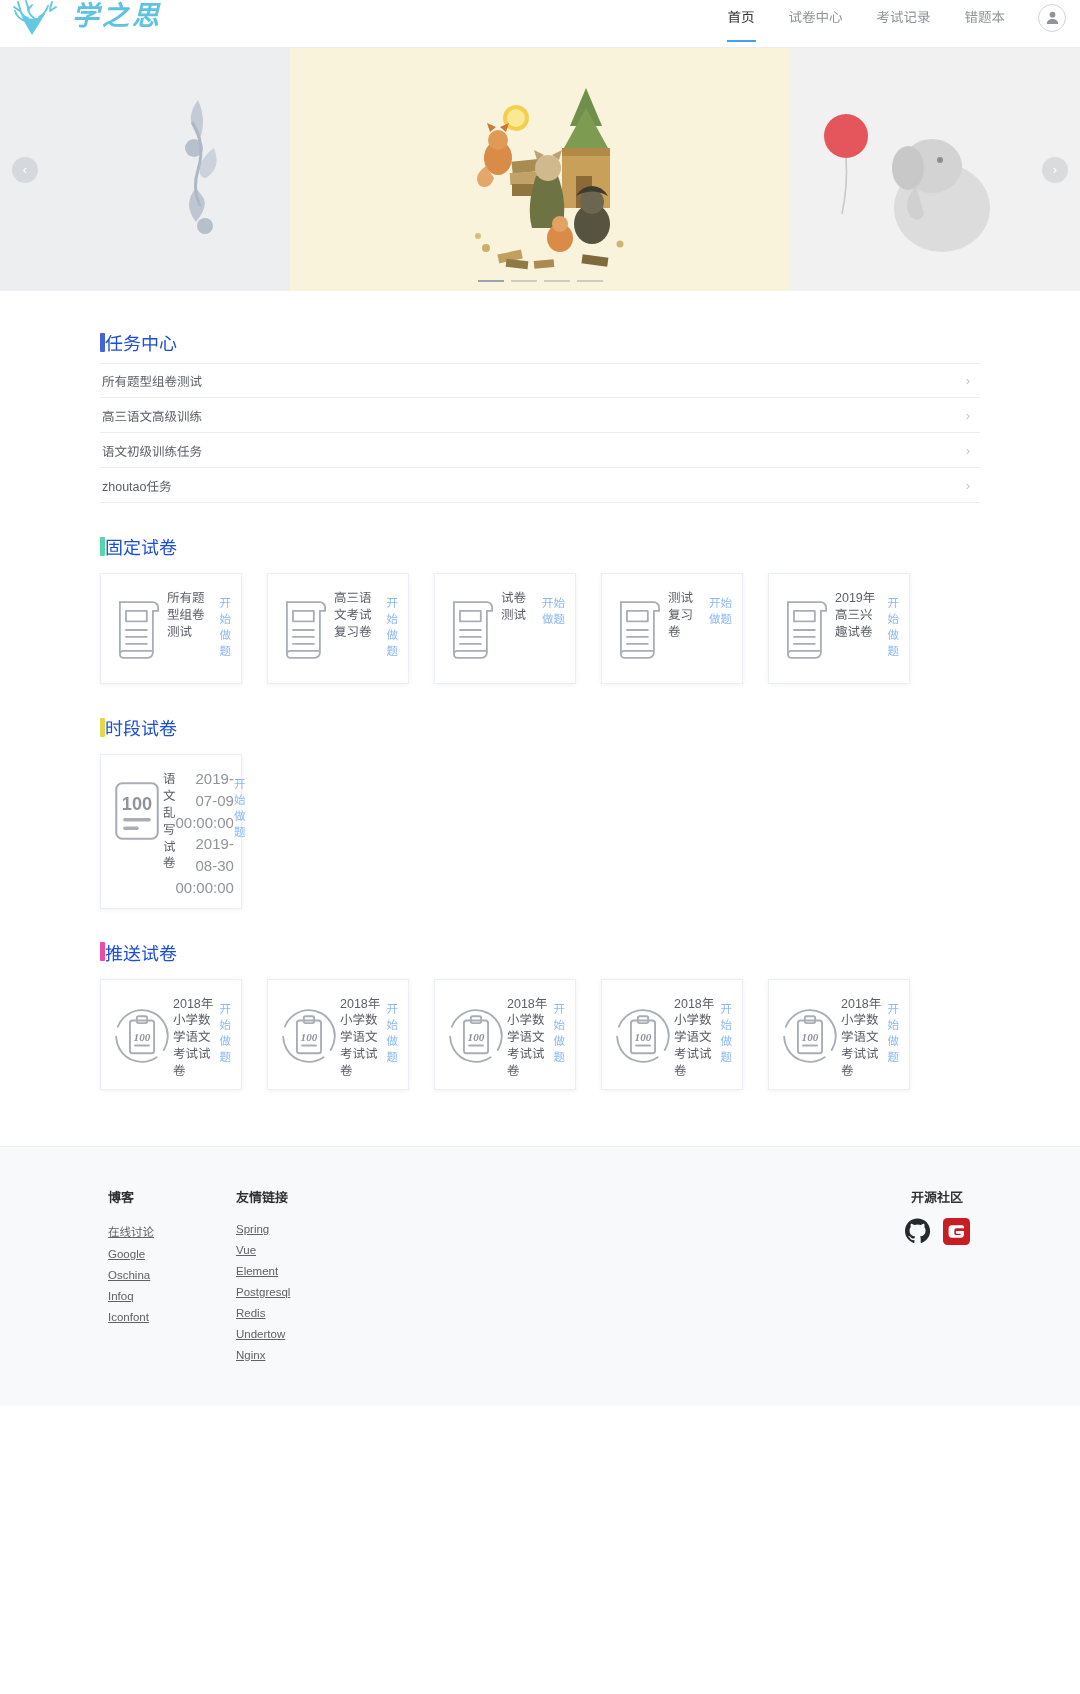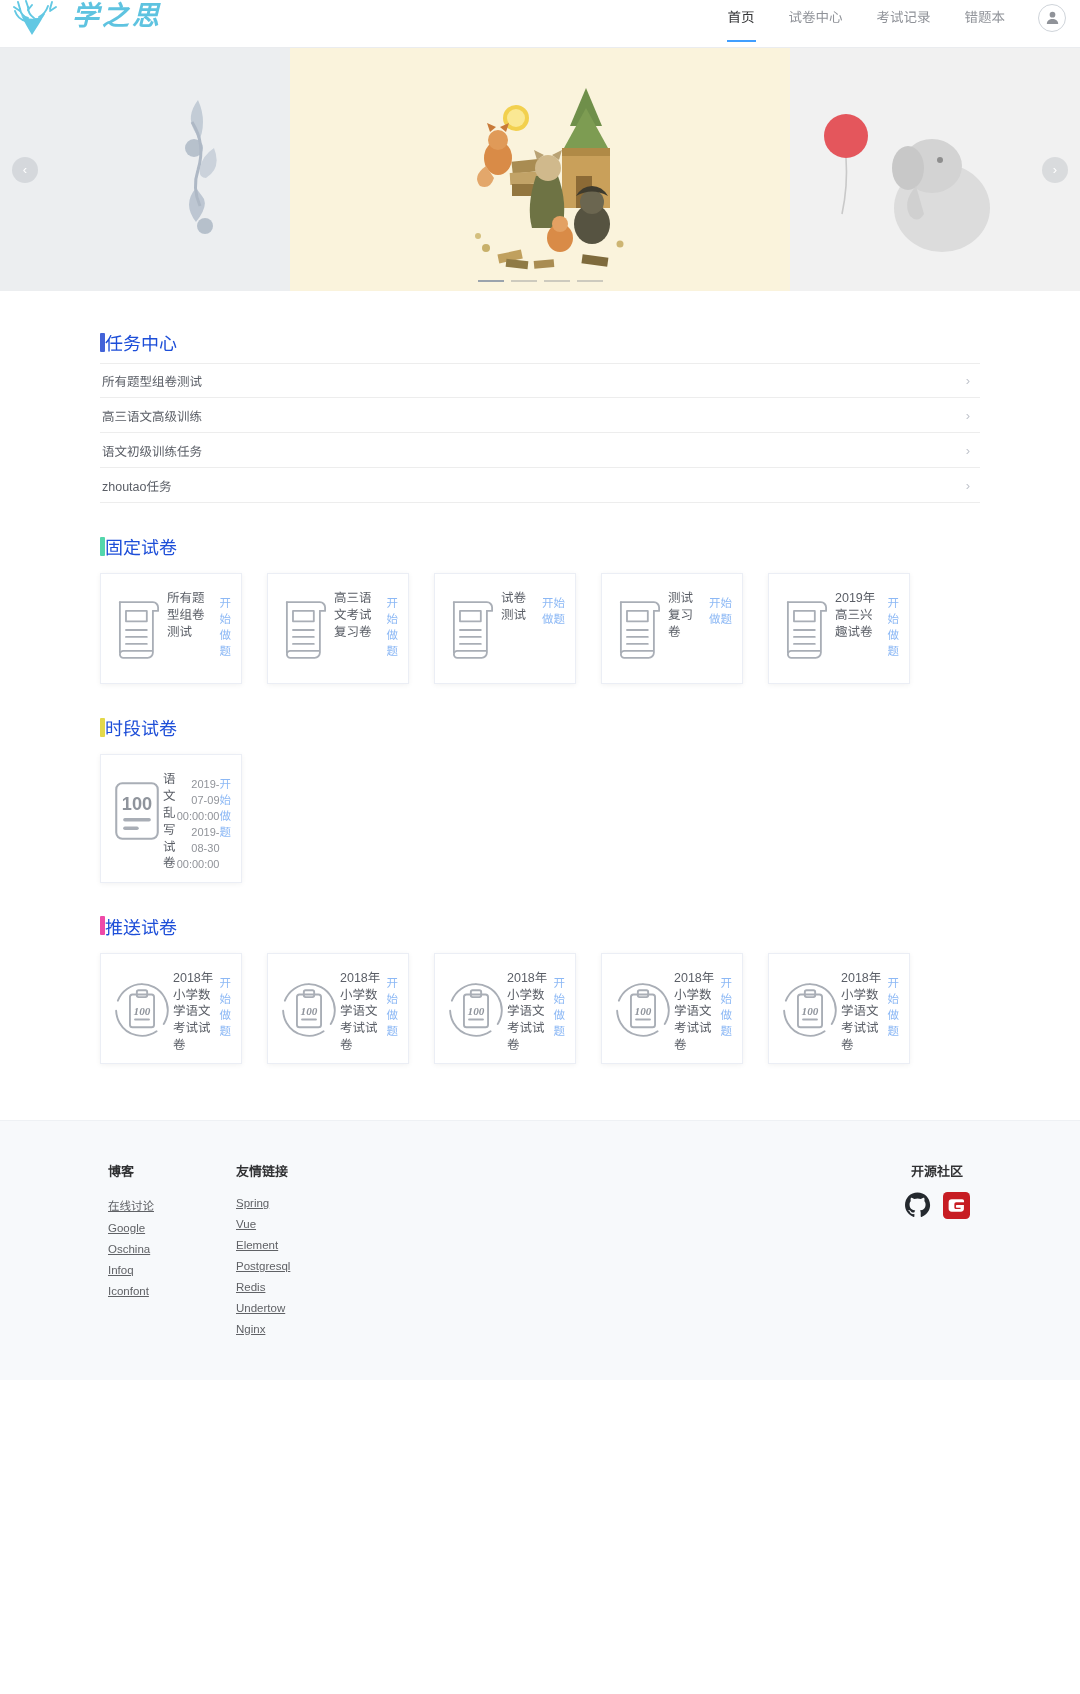--- a/index.html
+++ b/index.html
@@ -155,23 +155,23 @@
     display: flex; align-items: center; justify-content: center;
   }
   .paper-card .title {
     font-size: 12.5px;
     color: #5a5e66;
     line-height: 1.35;
     margin-top: 4px;
     min-height: 17px;
   }
   .paper-card .dates {
-    margin-top: 10px;
+    margin-top: 1px;
     text-align: right;
-    font-size: 11px;
+    font-size: 15px;
     color: #909399;
     line-height: 1.45;
   }
   .paper-card .start-link {
     margin-top: 8px;
     text-align: right;
     font-size: 11.5px;
     color: #8cb8f5;
     cursor: pointer;
   }

